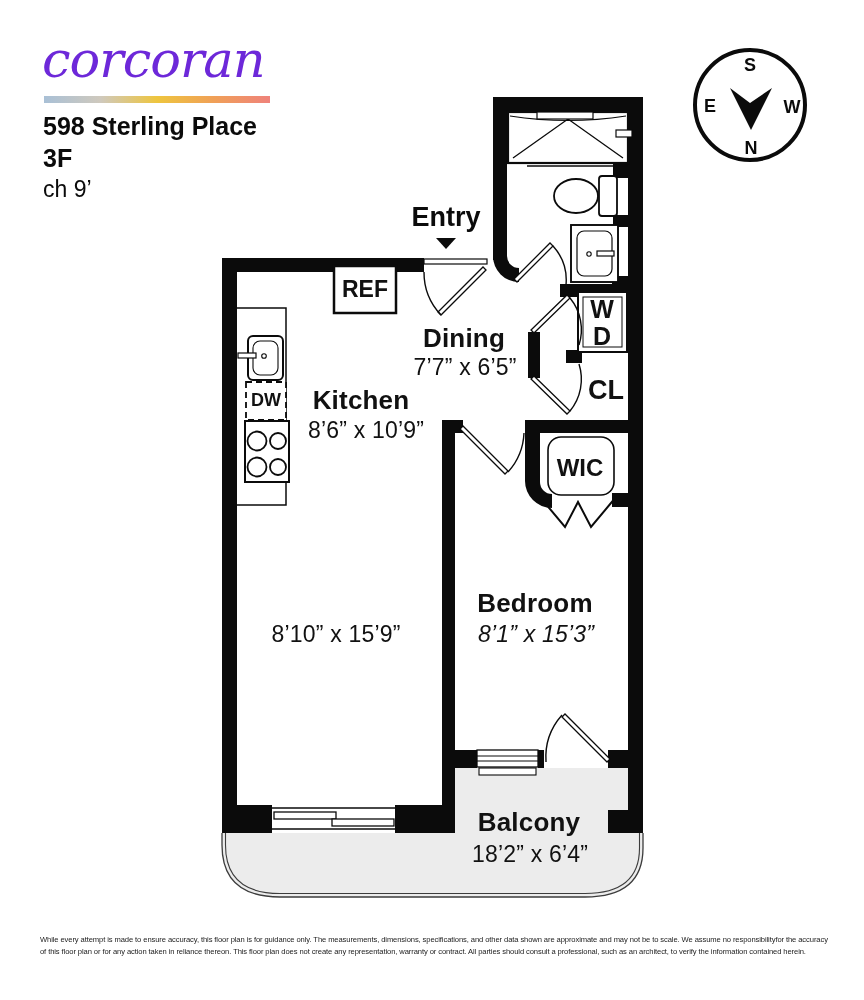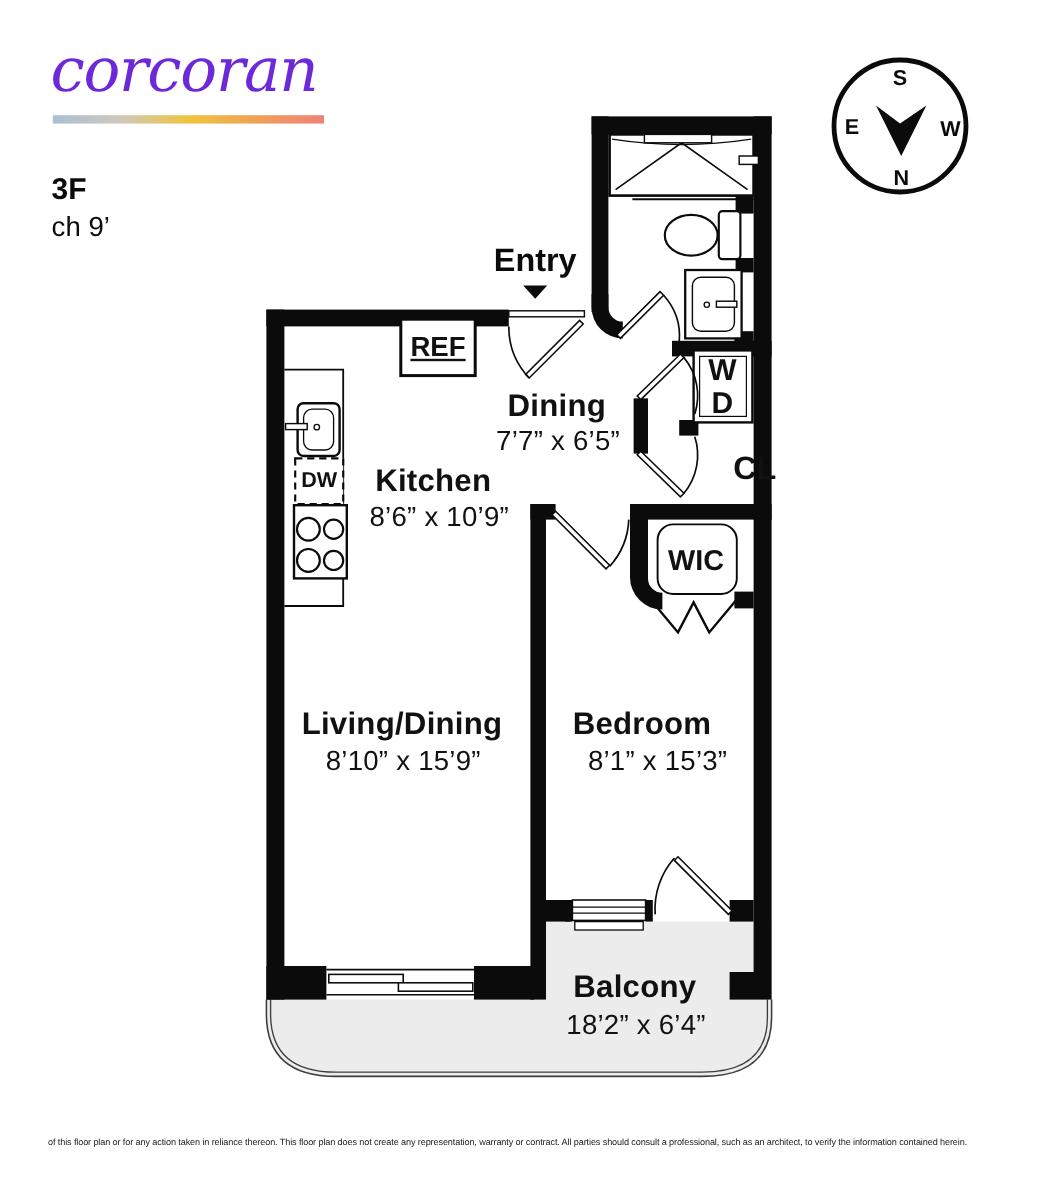--- a/index.html
+++ b/index.html
@@ -30,49 +30,50 @@
   .foot{position:absolute;left:40px;width:792px;z-index:2;font-size:7.6px;letter-spacing:-.1px;
         color:#222;white-space:nowrap;}
 </style>
 </head>
 <body>
 
 <div id="canvas">
 
   <div class="logo">corcoran</div>
   <div class="brandbar" style="background: linear-gradient(90deg, rgb(169, 192, 214), rgb(207, 201, 189), rgb(238, 197, 62), rgb(240, 160, 87), rgb(239, 130, 123));"></div>
+  <div class="addr">598 Sterling Place</div>
   <div class="unitline">3F</div>
   <div class="chline">ch 9’</div>
 
   <div class="cmp" style="left:750px;top:55px;">S</div>
   <div class="cmp" style="left:710px;top:96px;">E</div>
   <div class="cmp" style="left:792px;top:97px;">W</div>
   <div class="cmp" style="left:751px;top:138px;">N</div>
 
   <div class="entry">Entry</div>
   <div class="entry-tri"></div>
 
   <div class="lbl room-name" style="left:464px;top:325px;">Dining</div>
   <div class="lbl room-dims" style="left:465px;top:355px;">7’7” x 6’5”</div>
   <div class="lbl room-name" style="left:361px;top:387px;">Kitchen</div>
   <div class="lbl room-dims" style="left:366px;top:418px;">8’6” x 10’9”</div>
-  <div class="lbl room-name" style="left:335px;top:590px;">Living/Dining</div>
   <div class="lbl room-dims" style="left:336px;top:622px;">8’10” x 15’9”</div>
   <div class="lbl room-name" style="left:535px;top:590px;">Bedroom</div>
-  <div class="lbl room-dims" style="left:548px;top:622px;">8’1” x 15’3”</div>
+  <div class="lbl room-dims" style="left:536px;top:622px;font-style:italic;">8’1” x 15’3”</div>
   <div class="lbl room-name" style="left:529px;top:809px;">Balcony</div>
   <div class="lbl room-dims" style="left:530px;top:842px;">18’2” x 6’4”</div>
 
-  <div class="lbl small-tag" style="left:365px;top:277px;font-size:23px;text-decoration:underline;">REF</div>
+  <div class="lbl small-tag" style="left:365px;top:277px;font-size:23px;">REF</div>
   <div class="lbl small-tag" style="left:266px;top:391px;font-size:18px;">DW</div>
   <div class="lbl small-tag" style="left:602px;top:296px;font-size:25px;">W</div>
   <div class="lbl small-tag" style="left:602px;top:323px;font-size:25px;">D</div>
-  <div class="lbl small-tag" style="left:606px;top:376px;font-size:27px;margin-left:23px;">CL</div>
+  <div class="lbl small-tag" style="left:606px;top:376px;font-size:27px;">CL</div>
   <div class="lbl small-tag" style="left:580px;top:455px;font-size:24px;">WIC</div>
 
+  <div class="foot" style="top:935px;">While every attempt is made to ensure accuracy, this floor plan is for guidance only. The measurements, dimensions, specifications, and other data shown are approximate and may not be to scale. We assume no responsibilityfor the accuracy</div>
   <div class="foot" style="top:947px;">of this floor plan or for any action taken in reliance thereon. This floor plan does not create any representation, warranty or contract. All parties should consult a professional, such as an architect, to verify the information contained herein.</div>
 
   <svg id="plan-svg" width="864" height="1000" viewBox="0 0 864 1000">
 
     <g>
       <path id="balcony-fill" d="M455,768 L643,768 L643,848 Q643,897 585,897 L280,897 Q222,897 222,845 L222,833 L455,833 Z" fill="#ececec"></path>
       <path d="M222,833 L222,845 Q222,897 280,897 L585,897 Q643,897 643,848 L643,833" fill="none" stroke="#3c3c3c" stroke-width="1.3"></path>
       <path d="M225.5,833 L225.5,845 Q225.5,893.5 280,893.5 L585,893.5 Q639.5,893.5 639.5,848 L639.5,833" fill="none" stroke="#3c3c3c" stroke-width="1.1"></path>
     </g>
 

